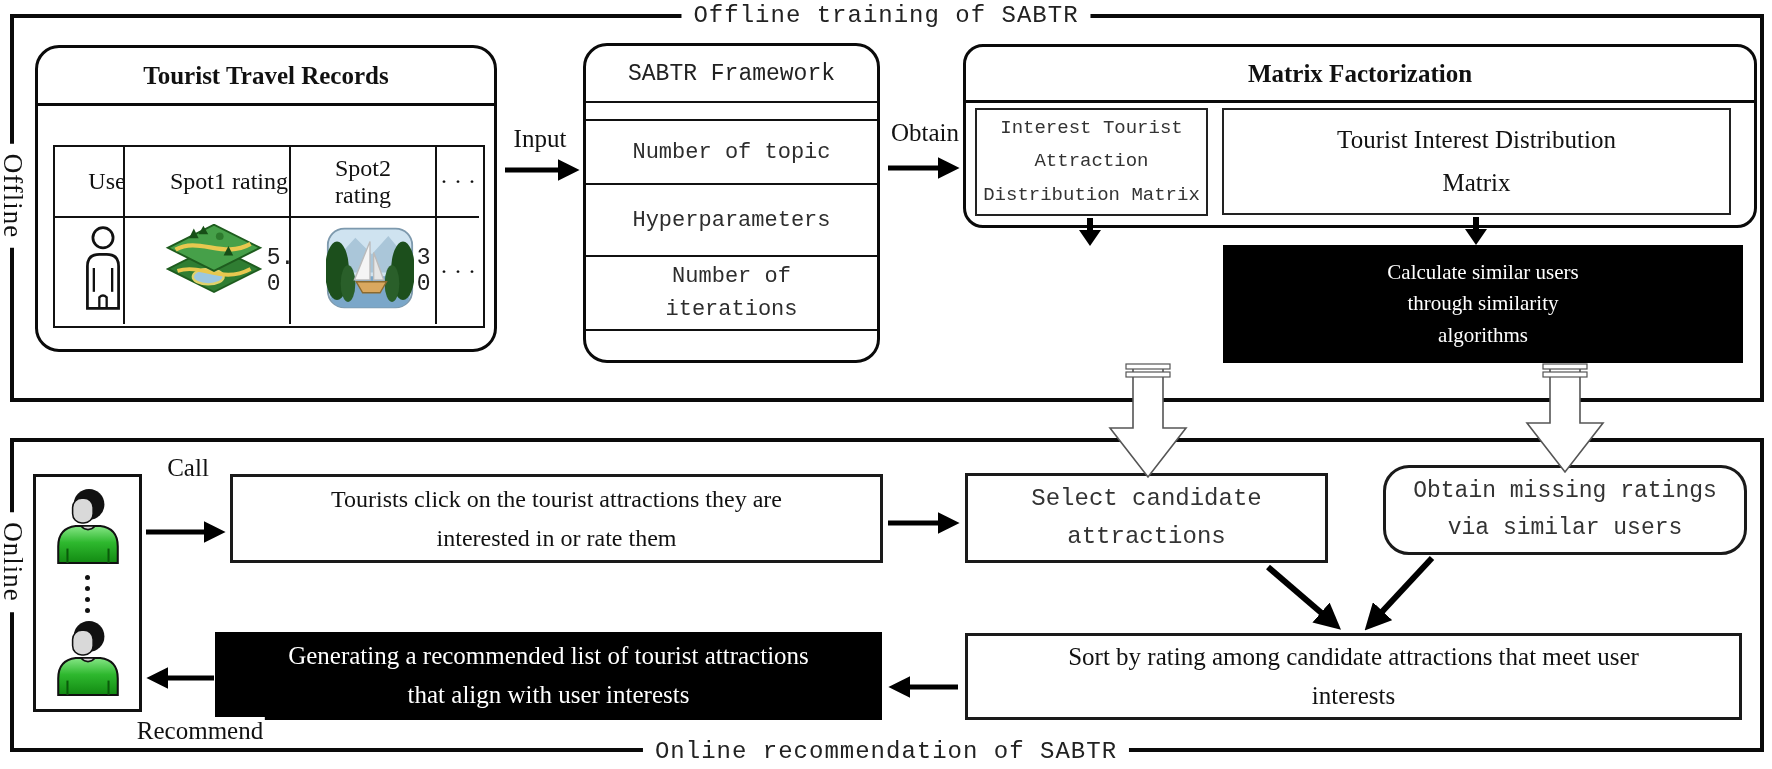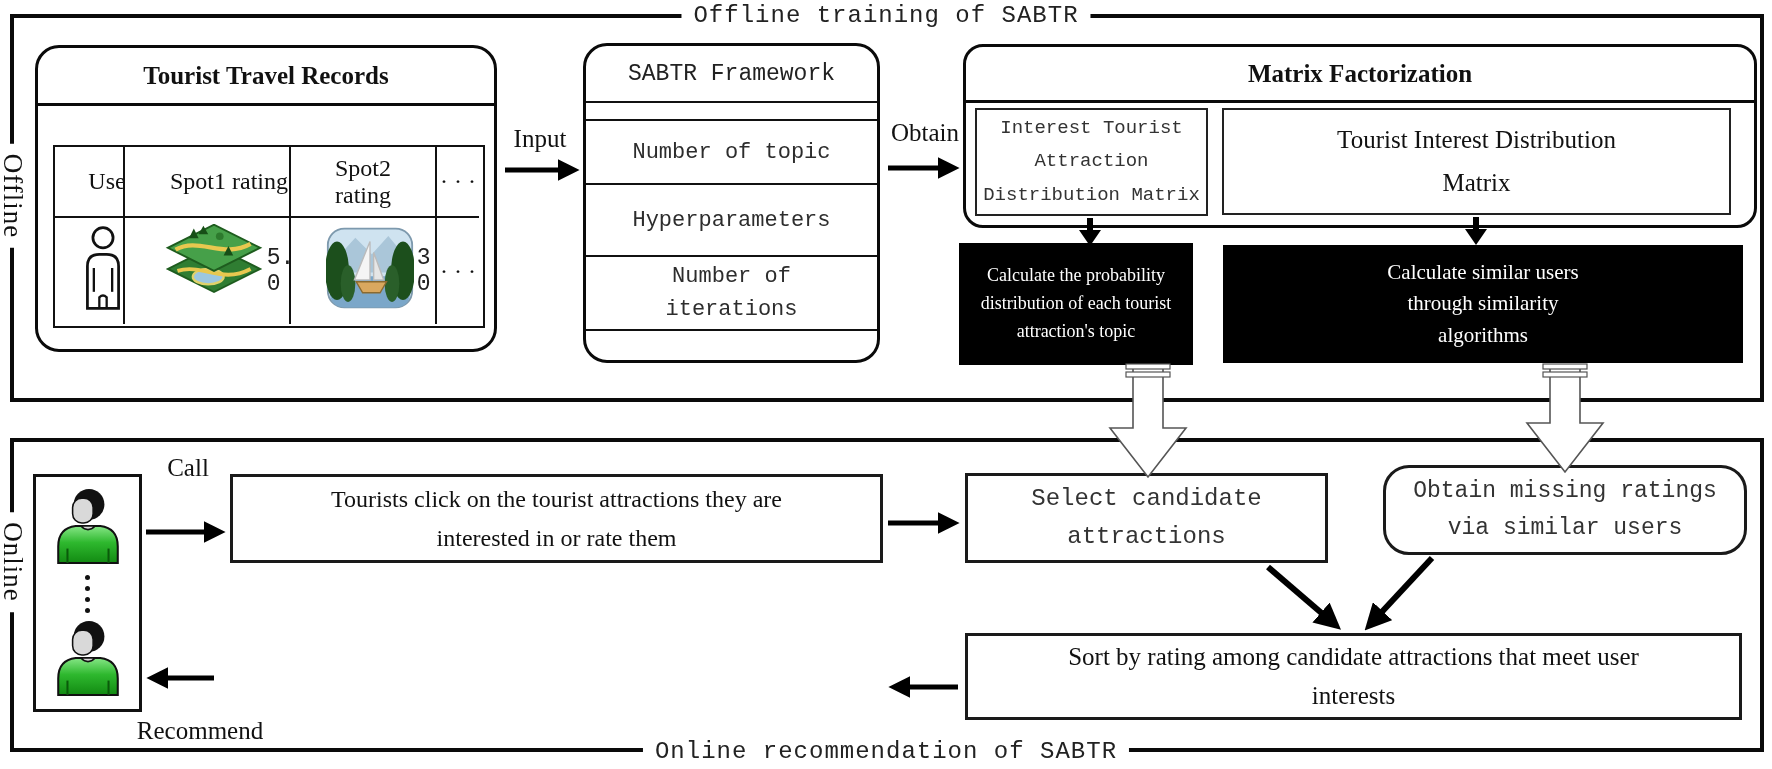--- a/index.html
+++ b/index.html
@@ -129,23 +129,20 @@
 
   <div class="rbox" style="left:963px;top:44px;width:794px;height:184px;border-radius:20px;">
     <div class="mf-title">Matrix Factorization</div>
     <div class="subbox mono ml" style="left:9px;top:61px;width:233px;height:108px;font-size:19px;line-height:1.75;">Interest Tourist
 Attraction
 Distribution Matrix</div>
     <div class="subbox ml" style="left:256px;top:61px;width:509px;height:107px;font-size:25px;line-height:1.7;">Tourist Interest Distribution
 Matrix</div>
   </div>
 
-  <div class="blackbox ml" style="left:959px;top:243px;width:234px;height:122px;font-size:18px;line-height:1.55;">Calculate the probability
-distribution of each tourist
-attraction's topic</div>
   <div class="blackbox ml" style="left:1223px;top:245px;width:520px;height:118px;font-size:21px;line-height:1.5;">Calculate similar users
 through similarity
 algorithms</div>
 
   <div class="usersbox" style="left:33px;top:474px;width:109px;height:238px;">
     <span>
       <svg width="66" height="78" viewBox="0 0 64 76">
         <defs>
             <linearGradient id="shirtA" x1="0" y1="0" x2="0" y2="1">
           <stop offset="0" stop-color="#86e686"></stop>
@@ -190,20 +187,22 @@
   <div class="label" style="left:200px;top:731px;">Recommend</div>
 
   <div class="plainbox ml serif24" style="left:230px;top:474px;width:653px;height:89px;">Tourists click on the tourist attractions they are
 interested in or rate them</div>
   <div class="plainbox mono ml" style="left:965px;top:473px;width:363px;height:90px;font-size:24px;line-height:1.6;">Select candidate
 attractions</div>
   <div class="plainbox mono ml" style="left:1383px;top:465px;width:364px;height:90px;font-size:23px;line-height:1.6;border-radius:26px;">Obtain missing ratings
 via similar users</div>
   <div class="plainbox ml serif25" style="left:965px;top:633px;width:777px;height:87px;">Sort by rating among candidate attractions that meet user
 interests</div>
+  <div class="blackbox ml serif25" style="left:215px;top:632px;width:667px;height:88px;">Generating a recommended list of tourist attractions
+that align with user interests</div>
 
   <svg class="overlay" width="1772" height="769" viewBox="0 0 1772 769">
     <defs>
       <marker id="ah" viewBox="0 0 10 10" refX="2" refY="5" markerWidth="4.4" markerHeight="4.4" orient="auto-start-reverse">
         <path d="M0,0 L10,5 L0,10 Z" fill="#000"></path>
       </marker>
     </defs>
 
     <line x1="505" y1="170" x2="562" y2="170" stroke="#000" stroke-width="5" marker-end="url(#ah)"></line>
     <line x1="888" y1="168" x2="942" y2="168" stroke="#000" stroke-width="5" marker-end="url(#ah)"></line>

